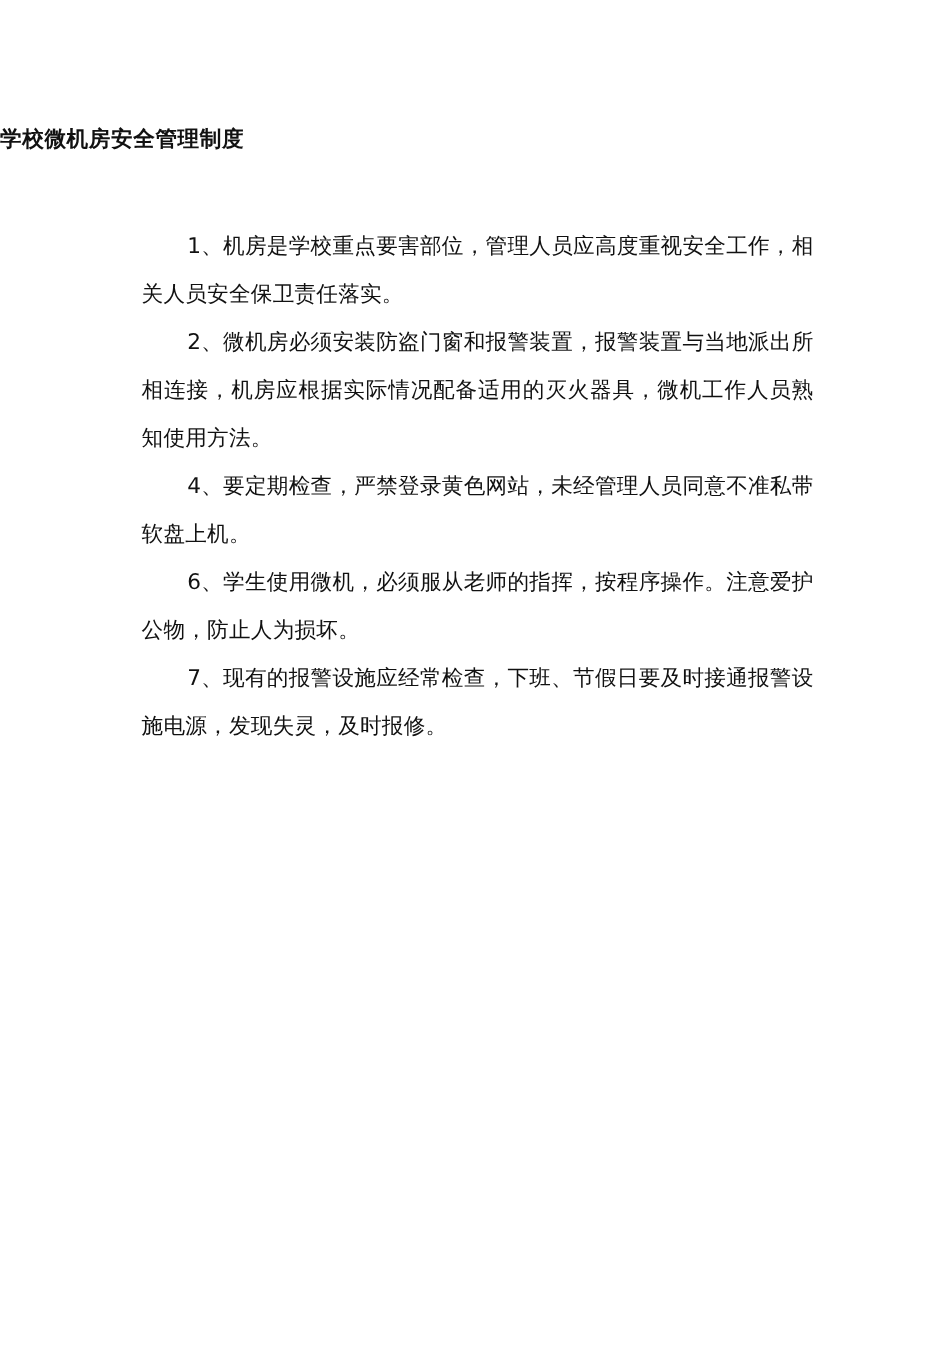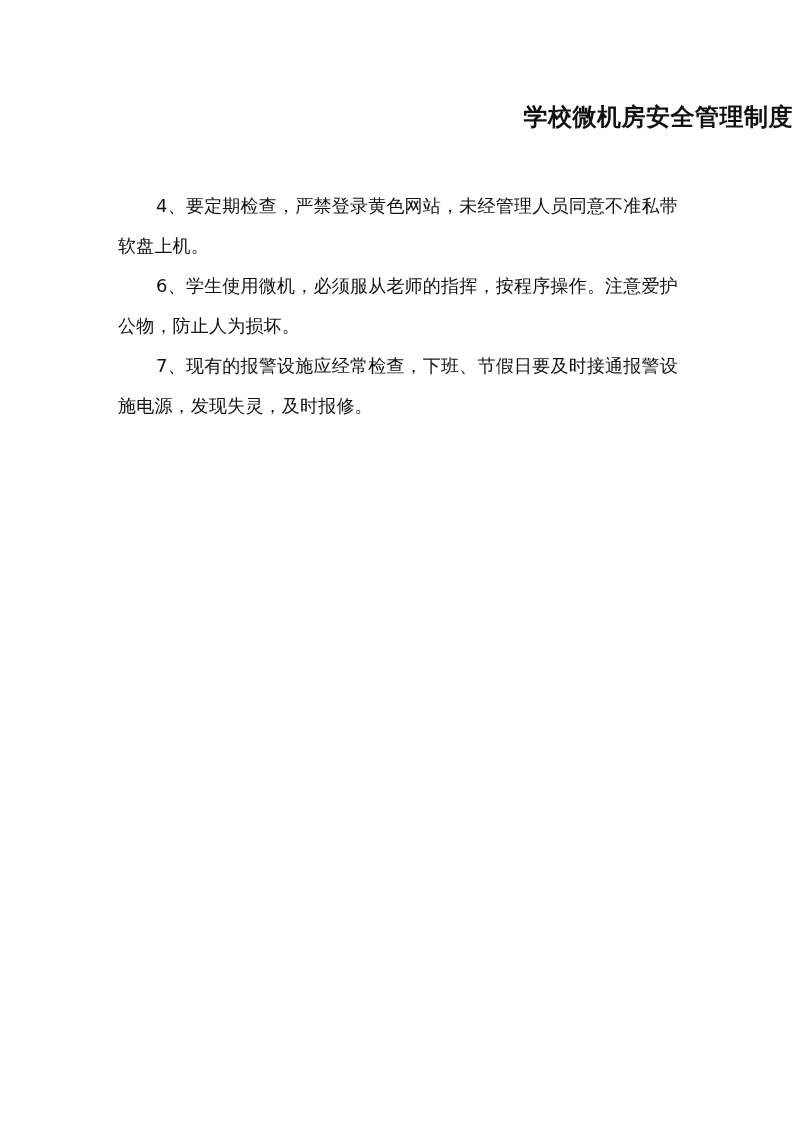--- a/index.html
+++ b/index.html
@@ -21,22 +21,22 @@
     top: 0;
     width: 793px;
     height: 1122px;
     background: #ffffff;
   }
   .title {
     position: absolute;
     top: 104px;
     left: 0;
     width: 793px;
-    text-align: right;
-    font-size: 24px;
+    text-align: left;
+    font-size: 18px;
     font-weight: bold;
     letter-spacing: 0.5px;
     line-height: 26px;
   }
   .body {
     position: absolute;
     left: 118px;
     top: 186px;
     width: 560px;
   }
@@ -49,17 +49,19 @@
     letter-spacing: 0.2px;
   }
 </style>
 </head>
 <body>
 
 <div class="page">
   <div class="title">学校微机房安全管理制度</div>
 
   <div class="body">
+    <p class="para">1、机房是学校重点要害部位，管理人员应高度重视安全工作，相关人员安全保卫责任落实。</p>
+    <p class="para">2、微机房必须安装防盗门窗和报警装置，报警装置与当地派出所相连接，机房应根据实际情况配备适用的灭火器具，微机工作人员熟知使用方法。</p>
     <p class="para">4、要定期检查，严禁登录黄色网站，未经管理人员同意不准私带软盘上机。</p>
     <p class="para">6、学生使用微机，必须服从老师的指挥，按程序操作。注意爱护公物，防止人为损坏。</p>
     <p class="para">7、现有的报警设施应经常检查，下班、节假日要及时接通报警设施电源，发现失灵，及时报修。</p>
   </div>
 </div>
 
 </body></html>

